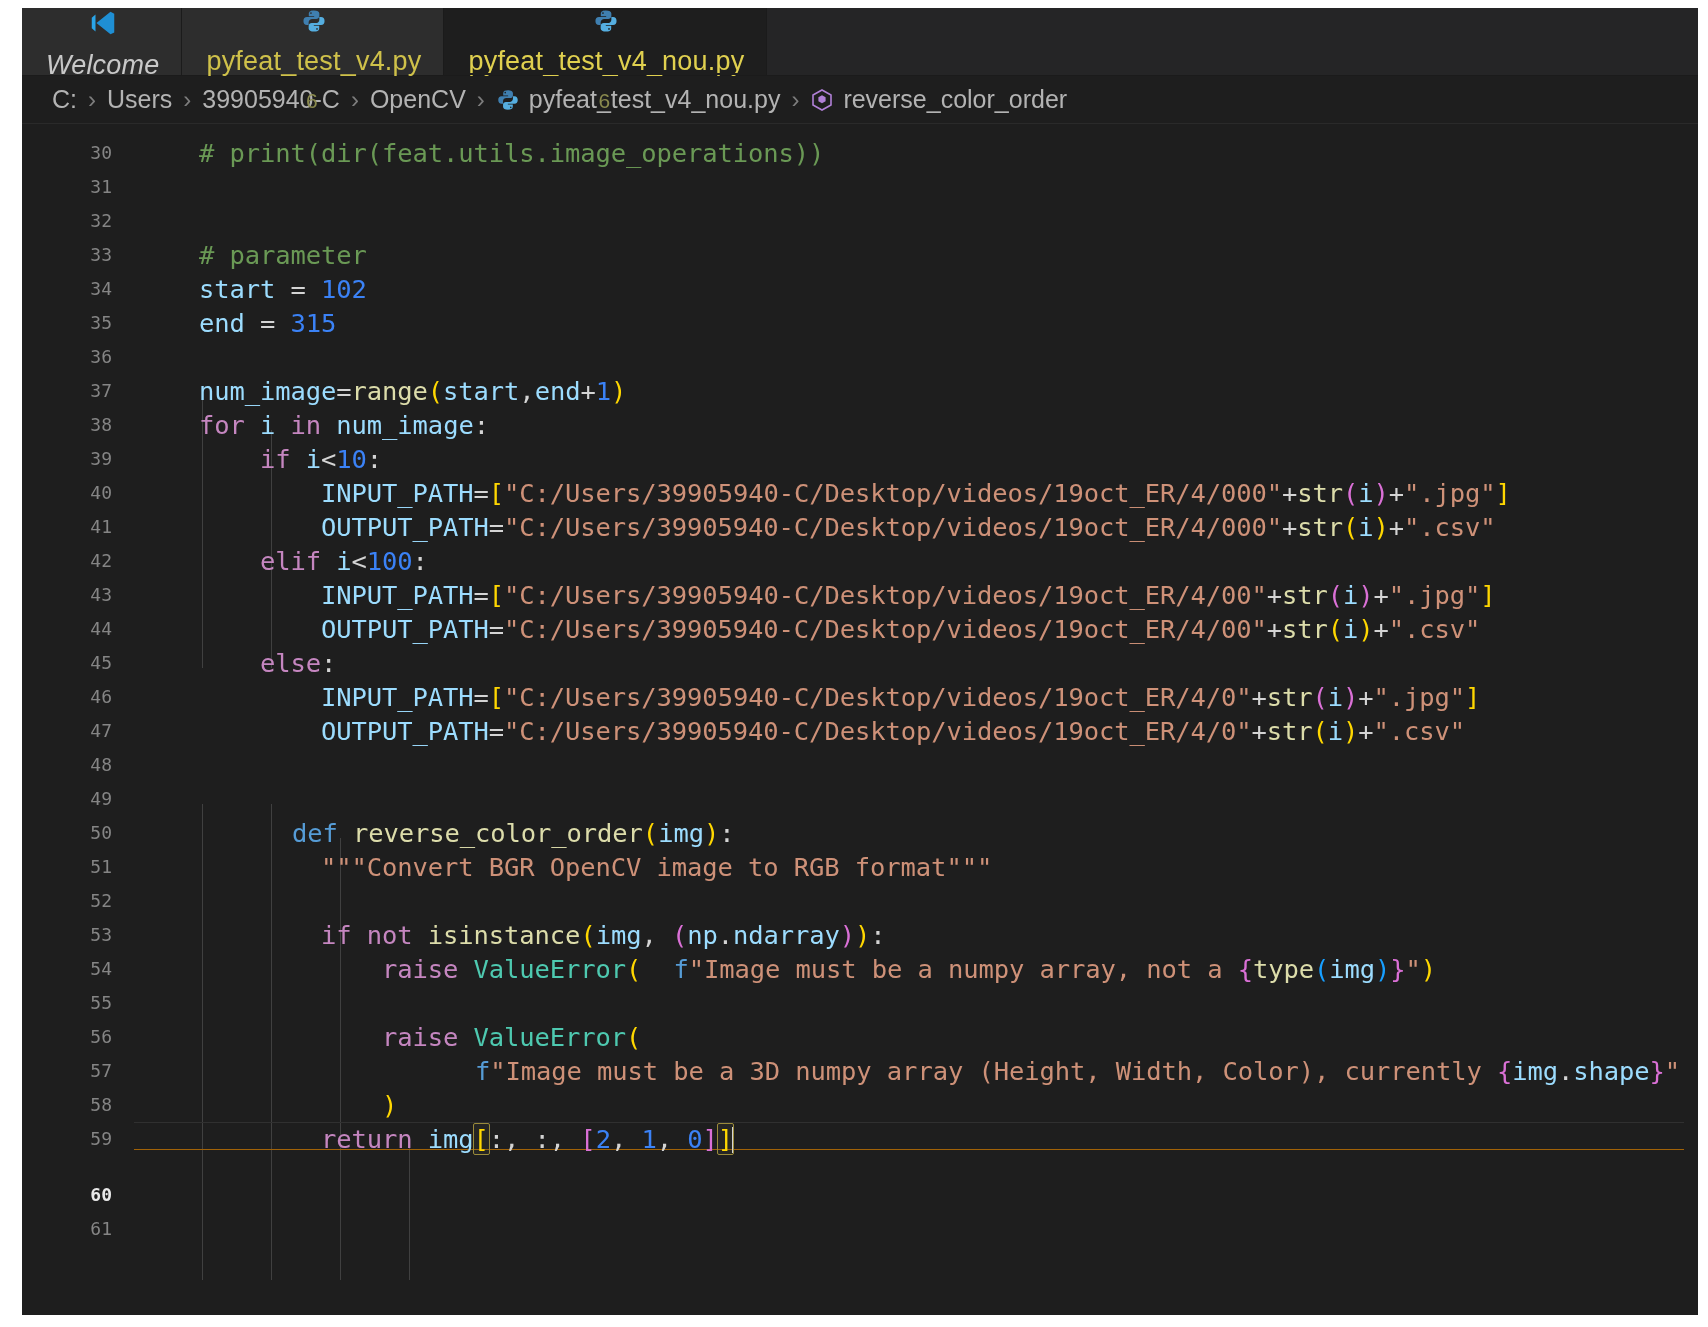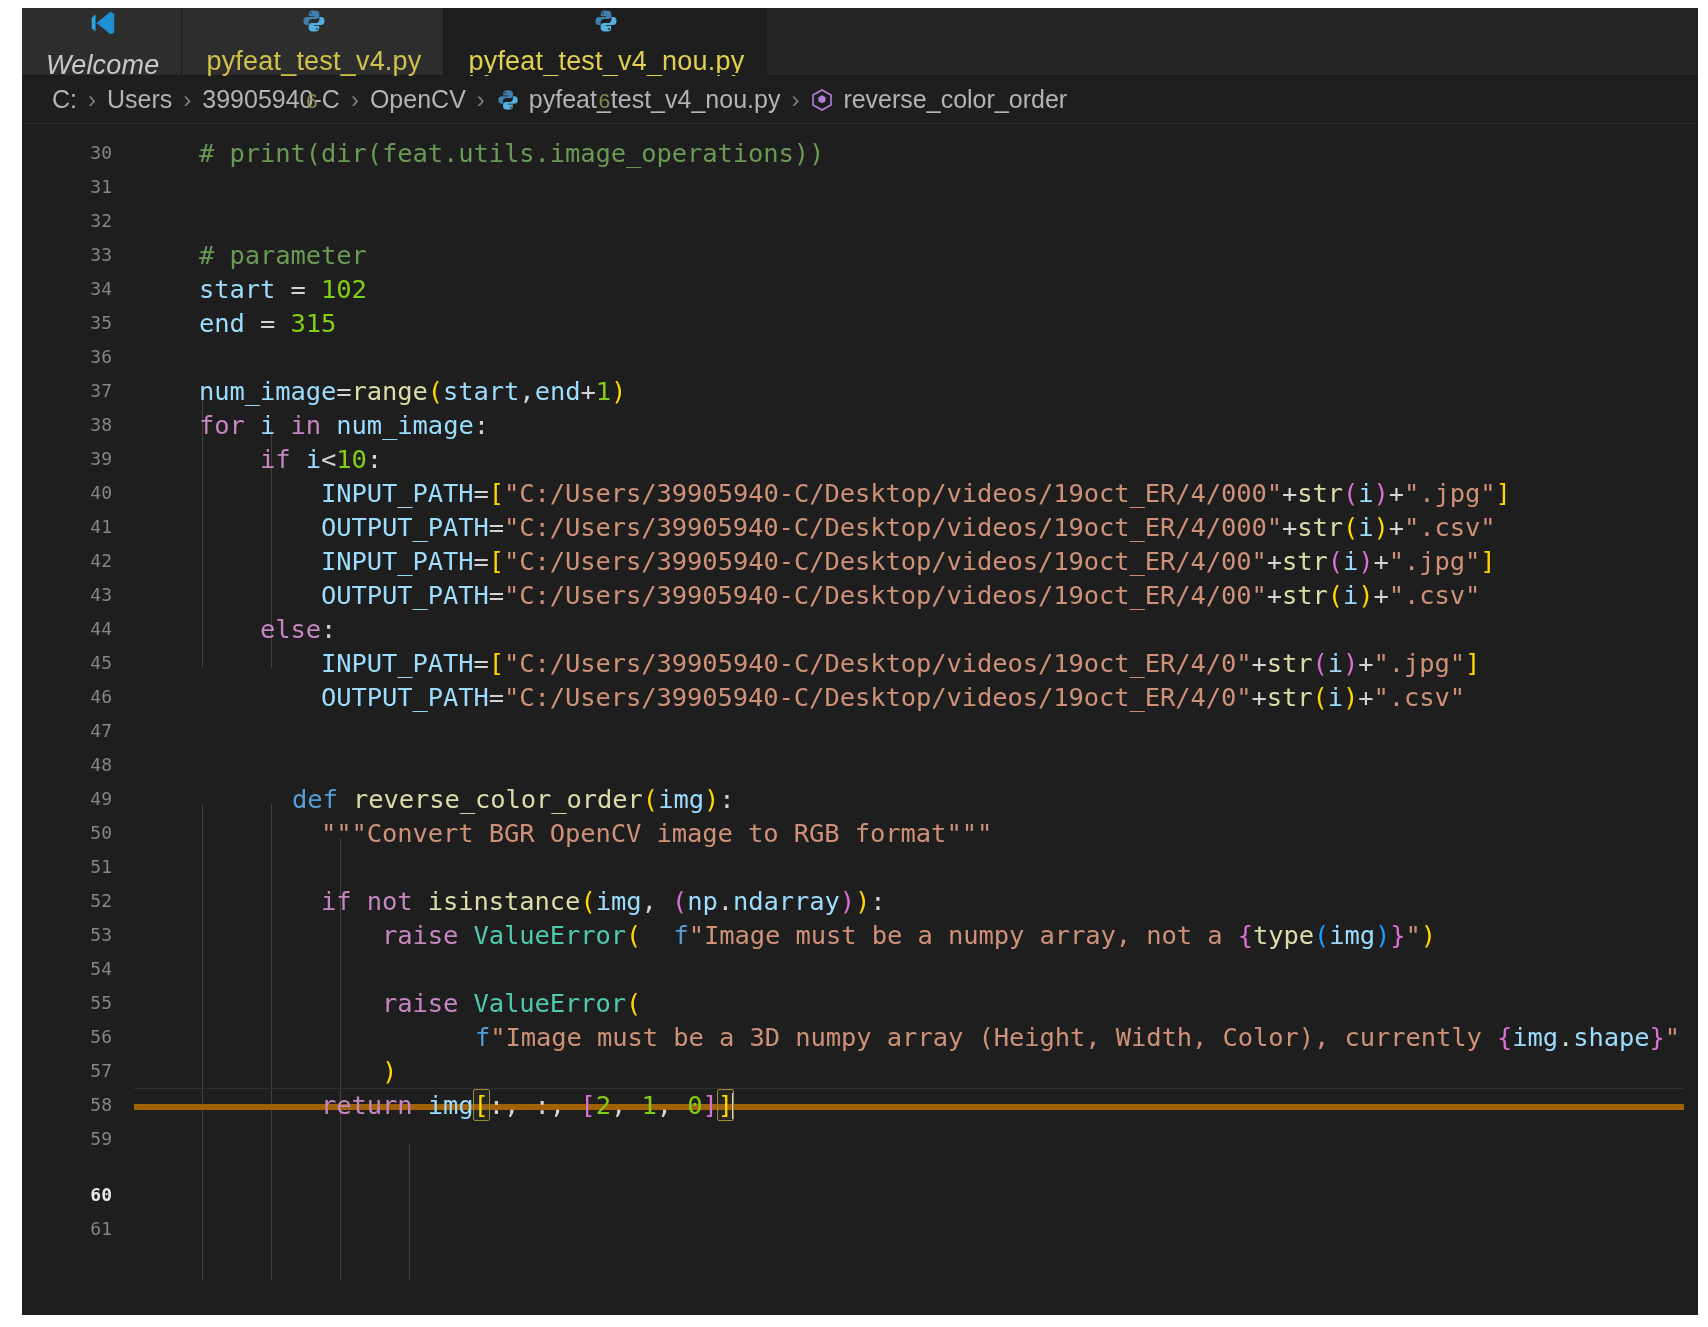--- a/index.html
+++ b/index.html
@@ -174,22 +174,22 @@
     line-height: 34px;
     font-family: "DejaVu Sans Mono", monospace;
     font-size: 25.5px;
     white-space: pre;
     color: #d4d4d4;
     letter-spacing: -0.1px;
     padding-left: 4px;
   }
   .code-line.active-line {
     border-top: 1px solid #303030;
-    border-bottom: 6px solid #a16207;
-    height: 22px;
+    border-bottom: 1px solid #a16207;
+    height: 28px;
     line-height: 32px;
   }
 
   
   .indent-guides {
     position: absolute;
     left: 0; top: 0; bottom: 0; right: 0;
     pointer-events: none;
   }
   .iguide {
@@ -199,21 +199,21 @@
   }
 
   
   .c-comment  { color: #6A9955; }
   .c-keyword  { color: #C586C0; }   
   .c-blue-kw  { color: #569CD6; margin-left: 32px; }   
   .c-var      { color: #9CDCFE; }
   .c-func     { color: #DCDCAA; }
   .c-class    { color: #4EC9B0; }
   .c-string   { color: #CE9178; }
-  .c-num      { color: #84cc16; }
+  .c-num      { color: #3b82f6; }
   .c-plain    { color: #d4d4d4; }
   .c-b1       { color: #FFD700; }   
   .c-b2       { color: #DA70D6; }   
   .c-b3       { color: #179FFF; }   
   .c-op       { color: #d4d4d4; }
 
   .bracket-match {
     outline: 1px solid #9a8a3a;
     outline-offset: 0px;
     border-radius: 1px;
@@ -372,20 +372,21 @@
       <div class="code-line"><span class="c-plain">    </span><span class="c-var">num_image</span><span class="c-op">=</span><span class="c-func">range</span><span class="c-b1">(</span><span class="c-var">start</span><span class="c-op">,</span><span class="c-var">end</span><span class="c-op">+</span><span class="c-num">1</span><span class="c-b1">)</span></div>
 
       <div class="code-line"><span class="c-plain">    </span><span class="c-keyword">for</span><span class="c-plain"> </span><span class="c-var">i</span><span class="c-plain"> </span><span class="c-keyword">in</span><span class="c-plain"> </span><span class="c-var">num_image</span><span class="c-op">:</span></div>
 
       <div class="code-line"><span class="c-plain">        </span><span class="c-keyword">if</span><span class="c-plain"> </span><span class="c-var">i</span><span class="c-op">&lt;</span><span class="c-num">10</span><span class="c-op">:</span></div>
 
       <div class="code-line"><span class="c-plain">            </span><span class="c-var">INPUT_PATH</span><span class="c-op">=</span><span class="c-b1">[</span><span class="c-string">"C:/Users/39905940-C/Desktop/videos/19oct_ER/4/000"</span><span class="c-op">+</span><span class="c-func">str</span><span class="c-b2">(</span><span class="c-var">i</span><span class="c-b2">)</span><span class="c-op">+</span><span class="c-string">".jpg"</span><span class="c-b1">]</span></div>
 
       <div class="code-line"><span class="c-plain">            </span><span class="c-var">OUTPUT_PATH</span><span class="c-op">=</span><span class="c-string">"C:/Users/39905940-C/Desktop/videos/19oct_ER/4/000"</span><span class="c-op">+</span><span class="c-func">str</span><span class="c-b1">(</span><span class="c-var">i</span><span class="c-b1">)</span><span class="c-op">+</span><span class="c-string">".csv"</span></div>
 
+      <div class="code-line"><span class="c-plain">        </span><span class="c-keyword">elif</span><span class="c-plain"> </span><span class="c-var">i</span><span class="c-op">&lt;</span><span class="c-num">100</span><span class="c-op">:</span></div>
 
       <div class="code-line"><span class="c-plain">            </span><span class="c-var">INPUT_PATH</span><span class="c-op">=</span><span class="c-b1">[</span><span class="c-string">"C:/Users/39905940-C/Desktop/videos/19oct_ER/4/00"</span><span class="c-op">+</span><span class="c-func">str</span><span class="c-b2">(</span><span class="c-var">i</span><span class="c-b2">)</span><span class="c-op">+</span><span class="c-string">".jpg"</span><span class="c-b1">]</span></div>
 
       <div class="code-line"><span class="c-plain">            </span><span class="c-var">OUTPUT_PATH</span><span class="c-op">=</span><span class="c-string">"C:/Users/39905940-C/Desktop/videos/19oct_ER/4/00"</span><span class="c-op">+</span><span class="c-func">str</span><span class="c-b1">(</span><span class="c-var">i</span><span class="c-b1">)</span><span class="c-op">+</span><span class="c-string">".csv"</span></div>
 
       <div class="code-line"><span class="c-plain">        </span><span class="c-keyword">else</span><span class="c-op">:</span></div>
 
       <div class="code-line"><span class="c-plain">            </span><span class="c-var">INPUT_PATH</span><span class="c-op">=</span><span class="c-b1">[</span><span class="c-string">"C:/Users/39905940-C/Desktop/videos/19oct_ER/4/0"</span><span class="c-op">+</span><span class="c-func">str</span><span class="c-b2">(</span><span class="c-var">i</span><span class="c-b2">)</span><span class="c-op">+</span><span class="c-string">".jpg"</span><span class="c-b1">]</span></div>
 
       <div class="code-line"><span class="c-plain">            </span><span class="c-var">OUTPUT_PATH</span><span class="c-op">=</span><span class="c-string">"C:/Users/39905940-C/Desktop/videos/19oct_ER/4/0"</span><span class="c-op">+</span><span class="c-func">str</span><span class="c-b1">(</span><span class="c-var">i</span><span class="c-b1">)</span><span class="c-op">+</span><span class="c-string">".csv"</span></div>

